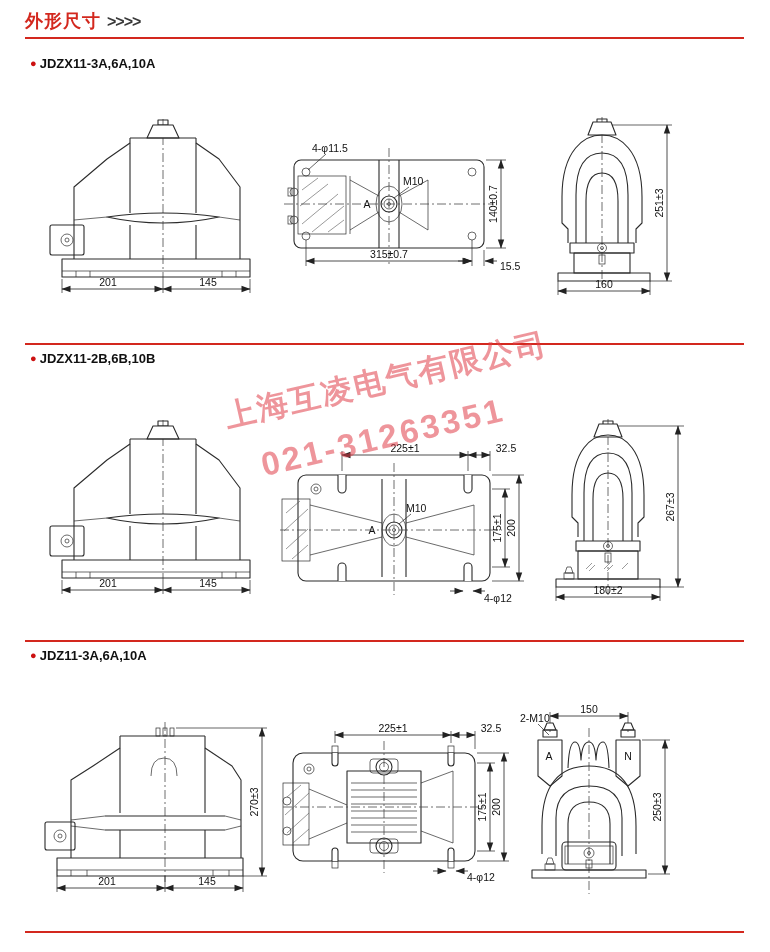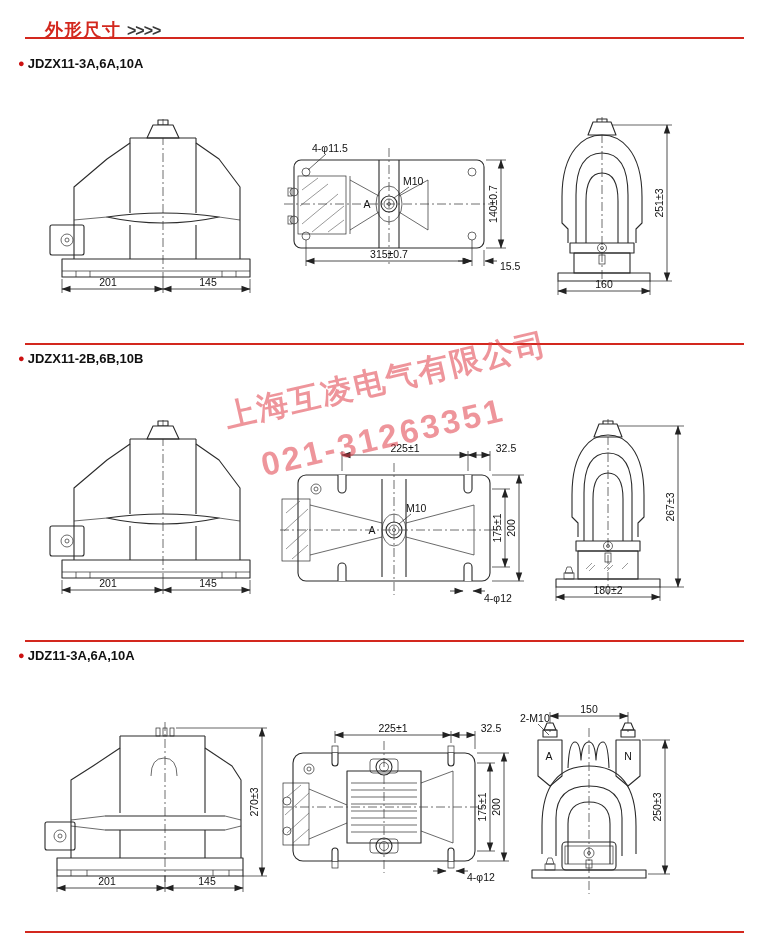--- a/index.html
+++ b/index.html
@@ -1,21 +1,21 @@
 <!DOCTYPE html>
 <html><head>
 <meta charset="utf-8">
 <style>
   html,body{margin:0;padding:0;background:#fff;}
   #page{position:relative;width:770px;height:952px;background:#fff;overflow:hidden;
         font-family:"Liberation Sans","DejaVu Sans",sans-serif;}
-  .hdr{position:absolute;left:25px;top:18px;font-size:18px;font-weight:bold;color:#d3281e;letter-spacing:1px;margin-left:20px;}
+  .hdr{position:absolute;left:25px;top:9px;font-size:18px;font-weight:bold;color:#d3281e;letter-spacing:1px;}
   .hdr .chev{color:#3a3a3a;font-size:16px;letter-spacing:-1px;margin-left:6px;font-weight:bold;}
   .redline{position:absolute;left:25px;width:719px;height:2px;background:#d3281e;}
-  .slabel{position:absolute;left:18px;font-size:13px;font-weight:bold;color:#101010;}
+  .slabel{position:absolute;left:30px;font-size:13px;font-weight:bold;color:#101010;}
   .slabel .bullet{color:#cc1111;font-size:11px;margin-right:3px;vertical-align:1px;}
   svg{position:absolute;overflow:visible;}
   svg text{font-family:"Liberation Sans","DejaVu Sans",sans-serif;font-size:10.5px;fill:#111;}
   .o{fill:none;stroke:#2b2b2b;stroke-width:1.1;stroke-linejoin:round;}
   .t{fill:none;stroke:#2b2b2b;stroke-width:0.7;}
   .cl{fill:none;stroke:#4a4a4a;stroke-width:0.8;stroke-dasharray:9 3 2 3;}
   .d{stroke:#222;stroke-width:0.8;fill:none;}
   .e{stroke:#222;stroke-width:0.7;fill:none;}
   .h{stroke:#555;stroke-width:0.6;fill:none;}
   .fw{fill:#fff;}

